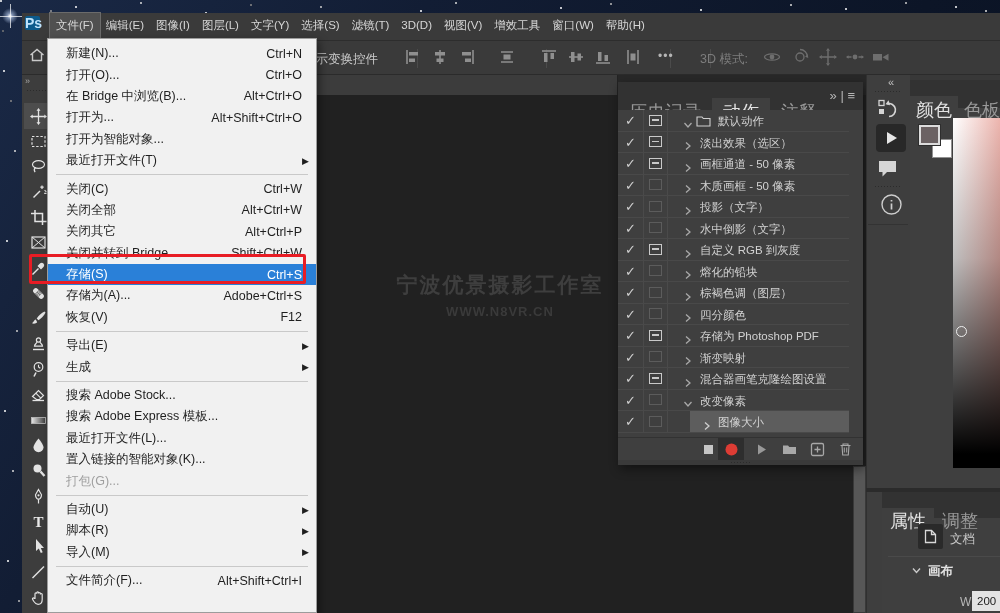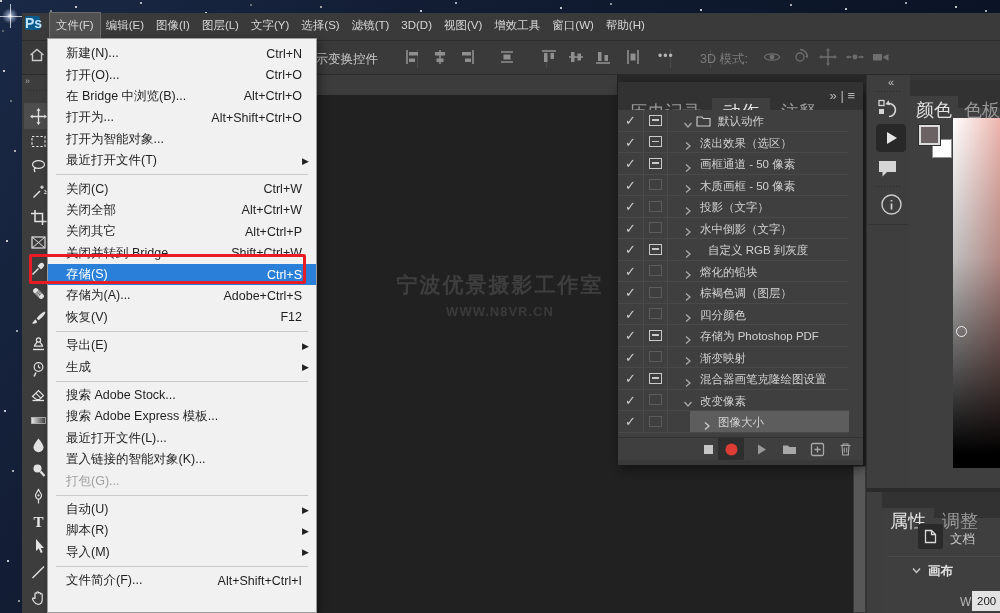--- a/index.html
+++ b/index.html
@@ -441,21 +441,21 @@
         <div class="arow" style="top: 129px;">
           <div class="c1"></div>
           <div class="c2"></div>
           <div class="acheck">✓</div>
           <div class="adlg">
             <div class="bar"></div>
           </div>
           <div class="achev" style="left: 65px;"><svg viewBox="0 0 10 10">
               <path d="M3 1.5l4 3.5-4 3.5" fill="none" stroke="#a9a9a9" stroke-width="1.3"></path>
             </svg></div>
-          <div class="alabel" style="left: 82px; margin-left: 8px;">自定义 RGB 到灰度</div>
+          <div class="alabel" style="left: 82px;">自定义 RGB 到灰度</div>
         </div>
         <div class="arow" style="top: 150.5px;">
           <div class="c1"></div>
           <div class="c2"></div>
           <div class="acheck">✓</div>
           <div class="adlg faint"></div>
           <div class="achev" style="left: 65px;"><svg viewBox="0 0 10 10">
               <path d="M3 1.5l4 3.5-4 3.5" fill="none" stroke="#a9a9a9" stroke-width="1.3"></path>
             </svg></div>
           <div class="alabel" style="left: 82px;">熔化的铅块</div>

